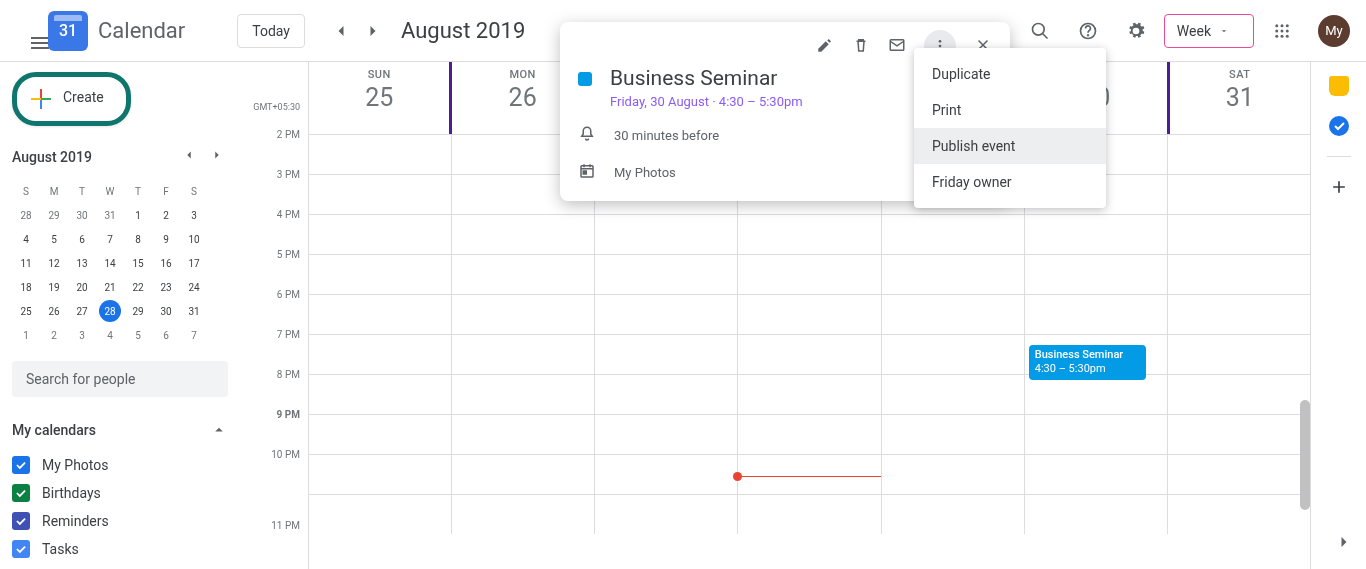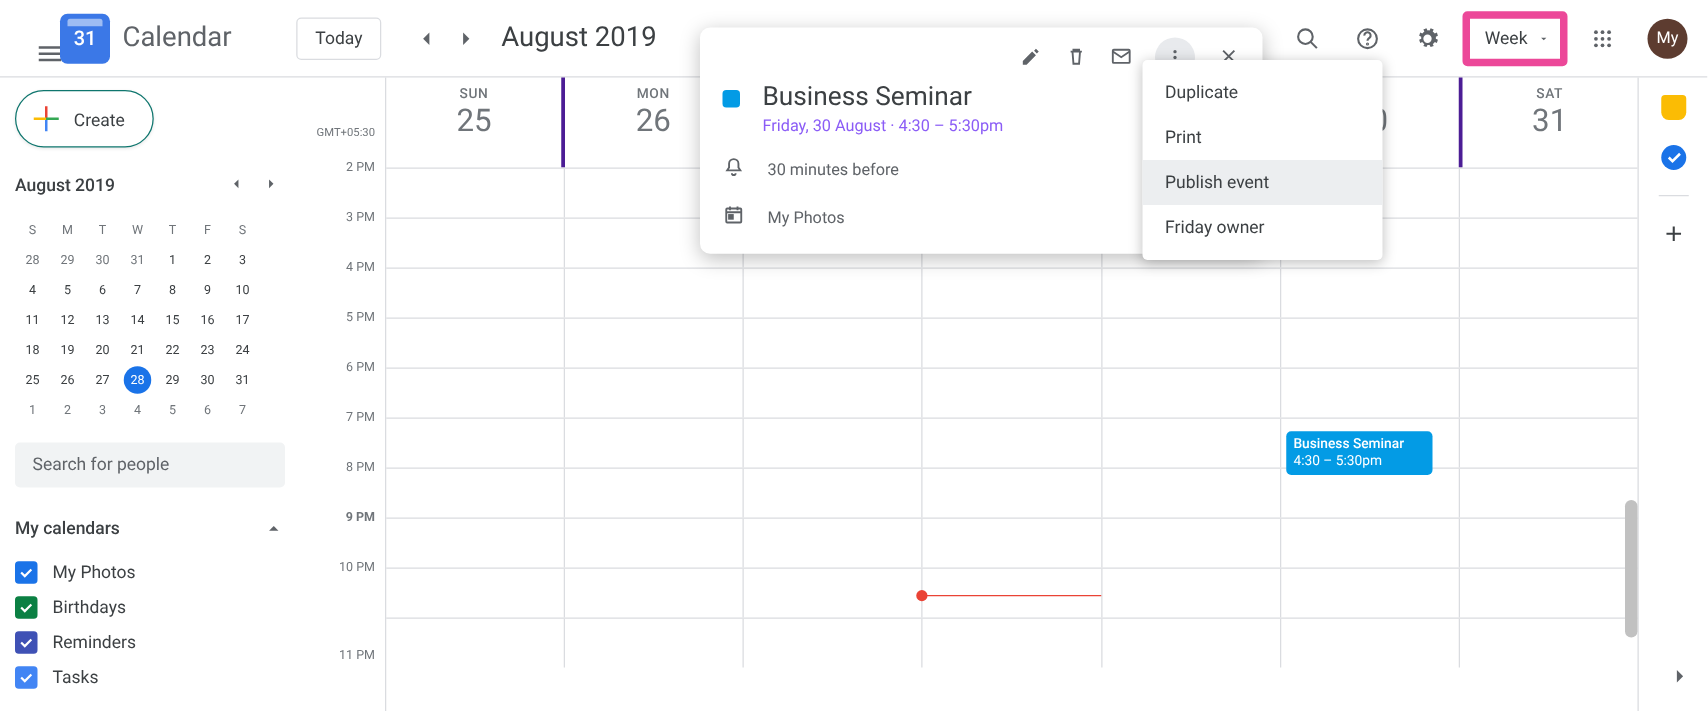--- a/index.html
+++ b/index.html
@@ -9,25 +9,25 @@
 .logo-section { display: flex; align-items: center; margin-left: 8px; }
 .logo-icon { width: 40px; height: 40px; background: #3b78e7; border-radius: 6px; display: flex; align-items: center; justify-content: center; color: #fff; font-size: 16px; font-weight: 500; position: relative; }
 .logo-icon::before { content: ''; position: absolute; top: 4px; left: 6px; right: 6px; height: 6px; background: rgba(255,255,255,0.5); border-radius: 2px 2px 0 0; }
 .logo-text { font-size: 22px; color: #5f6368; margin-left: 10px; font-weight: 400; }
 .today-btn { margin-left: 52px; border: 1px solid #dadce0; border-radius: 4px; padding: 8px 14px; background: #fff; cursor: pointer; font-size: 14px; color: #3c4043; font-family: inherit; }
 .nav-arrows { display: flex; margin-left: 20px; }
 .arrow { width: 32px; height: 32px; display: flex; align-items: center; justify-content: center; cursor: pointer; color: #5f6368; border-radius: 50%; }
 .header-date { font-size: 22px; color: #3c4043; margin-left: 12px; font-weight: 400; }
 .header-right { margin-left: auto; display: flex; align-items: center; gap: 8px; }
 .icon-btn { width: 40px; height: 40px; display: flex; align-items: center; justify-content: center; cursor: pointer; color: #5f6368; border-radius: 50%; }
-.view-select { border: 6px solid #ec4899; border-radius: 4px; padding: 8px 8px 8px 12px; display: flex; align-items: center; gap: 8px; cursor: pointer; color: #3c4043; }
+.view-select { border: 1px solid #ec4899; border-radius: 4px; padding: 8px 24px 8px 12px; display: flex; align-items: center; gap: 8px; cursor: pointer; color: #3c4043; }
 .avatar { width: 32px; height: 32px; border-radius: 50%; background: #5d3c30; color: #fff; display: flex; align-items: center; justify-content: center; font-size: 13px; margin-left: 8px; cursor: pointer; }
 .main { display: flex; height: 507px; }
 .sidebar { width: 248px; padding: 10px 20px 0 12px; }
-.create-btn { display: inline-flex; align-items: flex-end; gap: 12px; padding: 12px 22px 12px 14px; border-radius: 24px; border: 1px solid #0f766e; background: #fff; box-shadow: 0 1px 3px rgba(0,0,0,0.1); cursor: pointer; font-size: 14px; color: #3c4043; font-family: inherit; }
+.create-btn { display: inline-flex; align-items: flex-start; gap: 12px; padding: 12px 22px 12px 14px; border-radius: 24px; border: 5px solid #0f766e; background: #fff; box-shadow: 0 1px 3px rgba(0,0,0,0.1); cursor: pointer; font-size: 14px; color: #3c4043; font-family: inherit; }
 .plus-icon { width: 20px; height: 20px; position: relative; }
 .plus-icon::before, .plus-icon::after { content:''; position:absolute; background:#34a853; }
 .plus-icon::before { width:2px; height:20px; left:9px; top:0; background: linear-gradient(to bottom, #ea4335 50%, #4285f4 50%); }
 .plus-icon::after { width:20px; height:2px; top:9px; left:0; background: linear-gradient(to right, #fbbc04 50%, #34a853 50%); }
 .mini-cal { margin-top: 18px; }
 .mini-head { display: flex; align-items: center; justify-content: space-between; }
 .mini-title { font-size: 14px; color: #3c4043; font-weight: 500; }
 .mini-nav { display: flex; gap: 6px; color: #5f6368; }
 .mini-nav span { cursor: pointer; padding: 4px; }
 .mini-grid { margin-top: 10px; }

